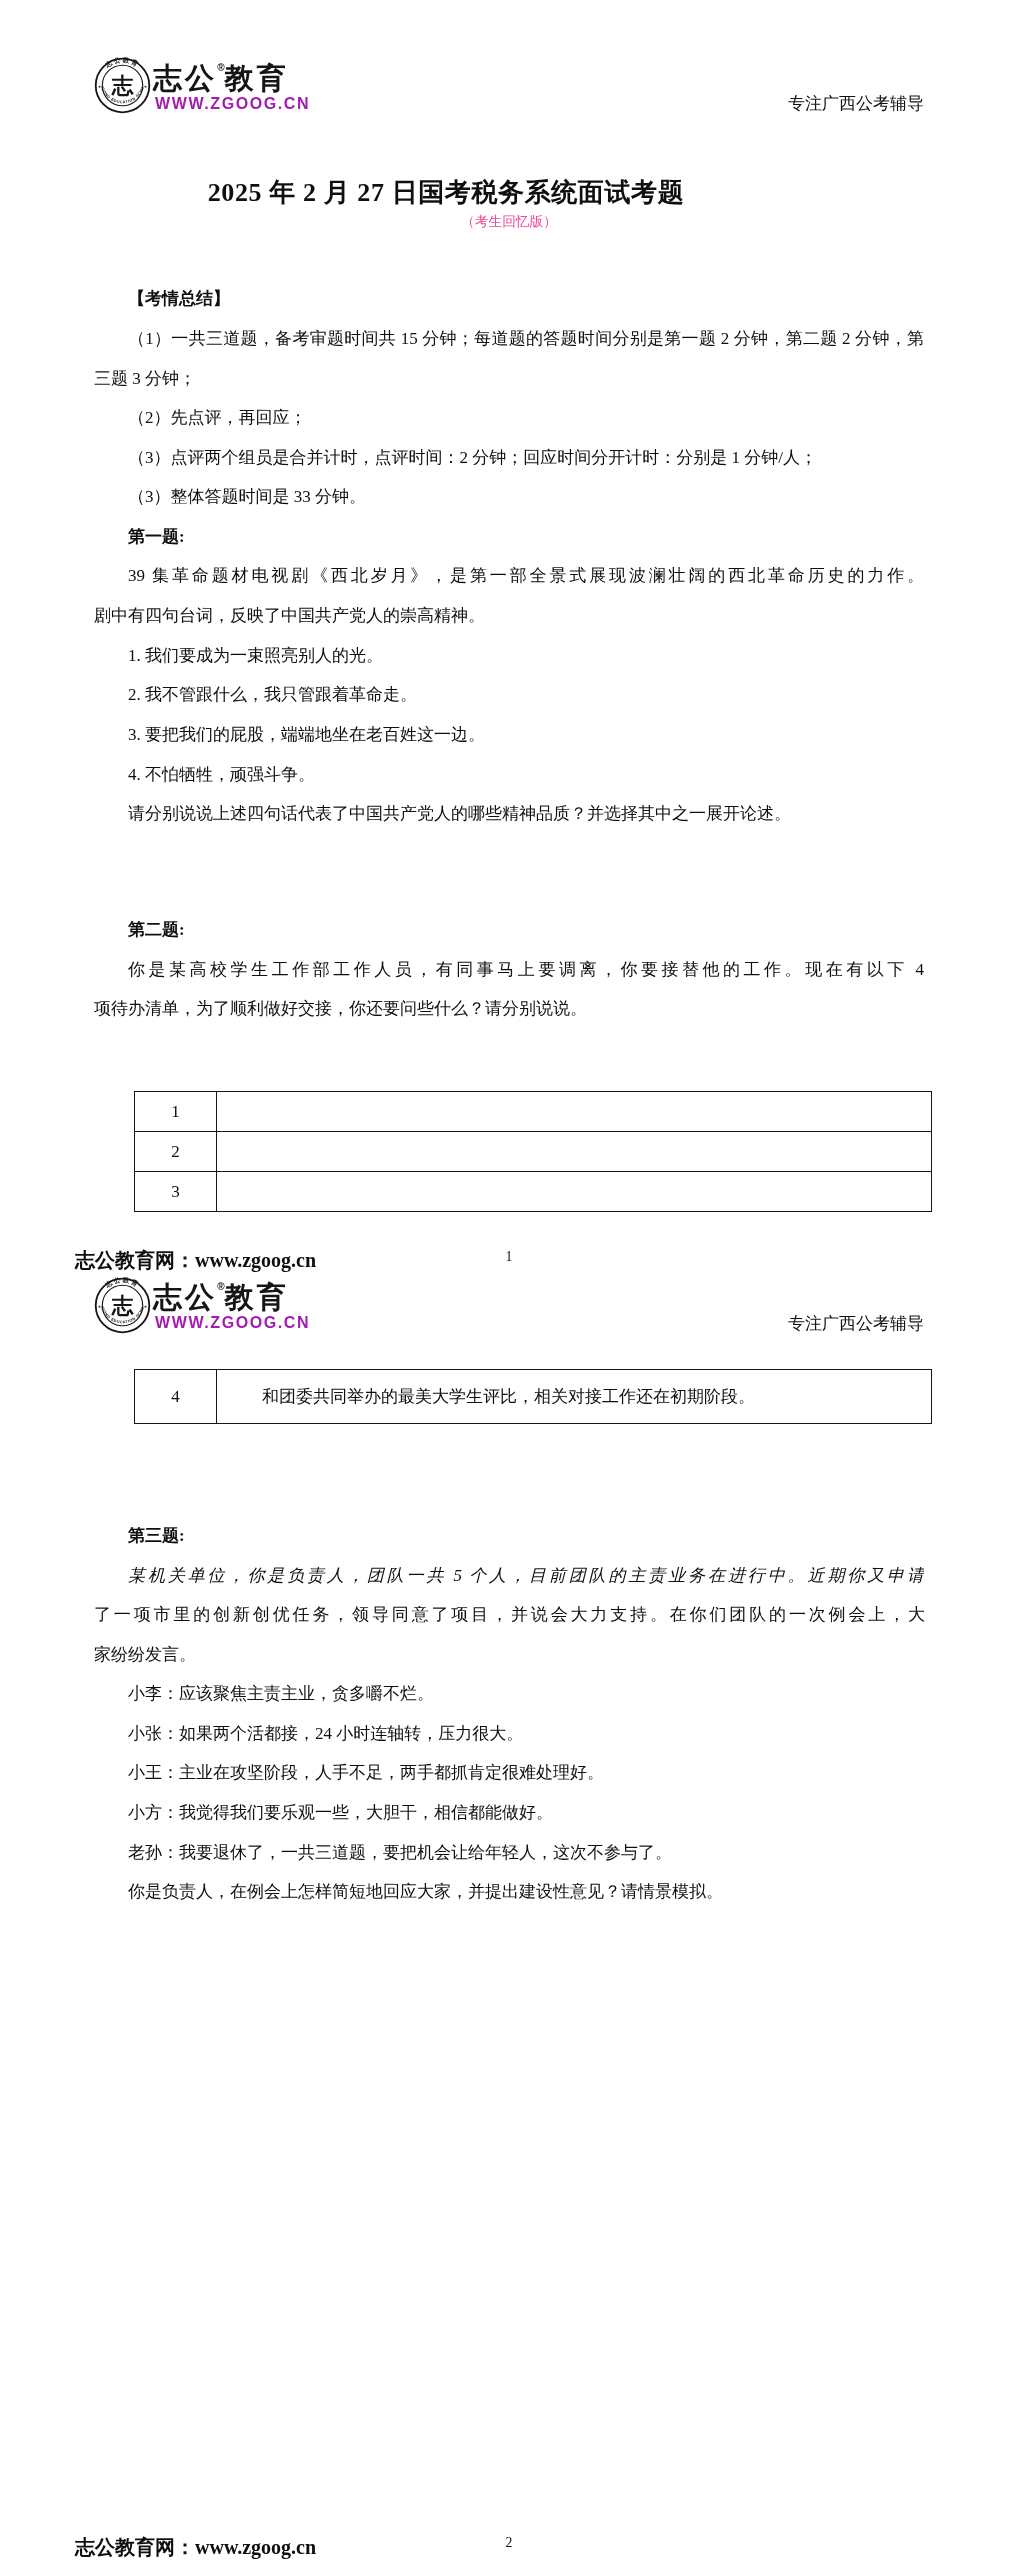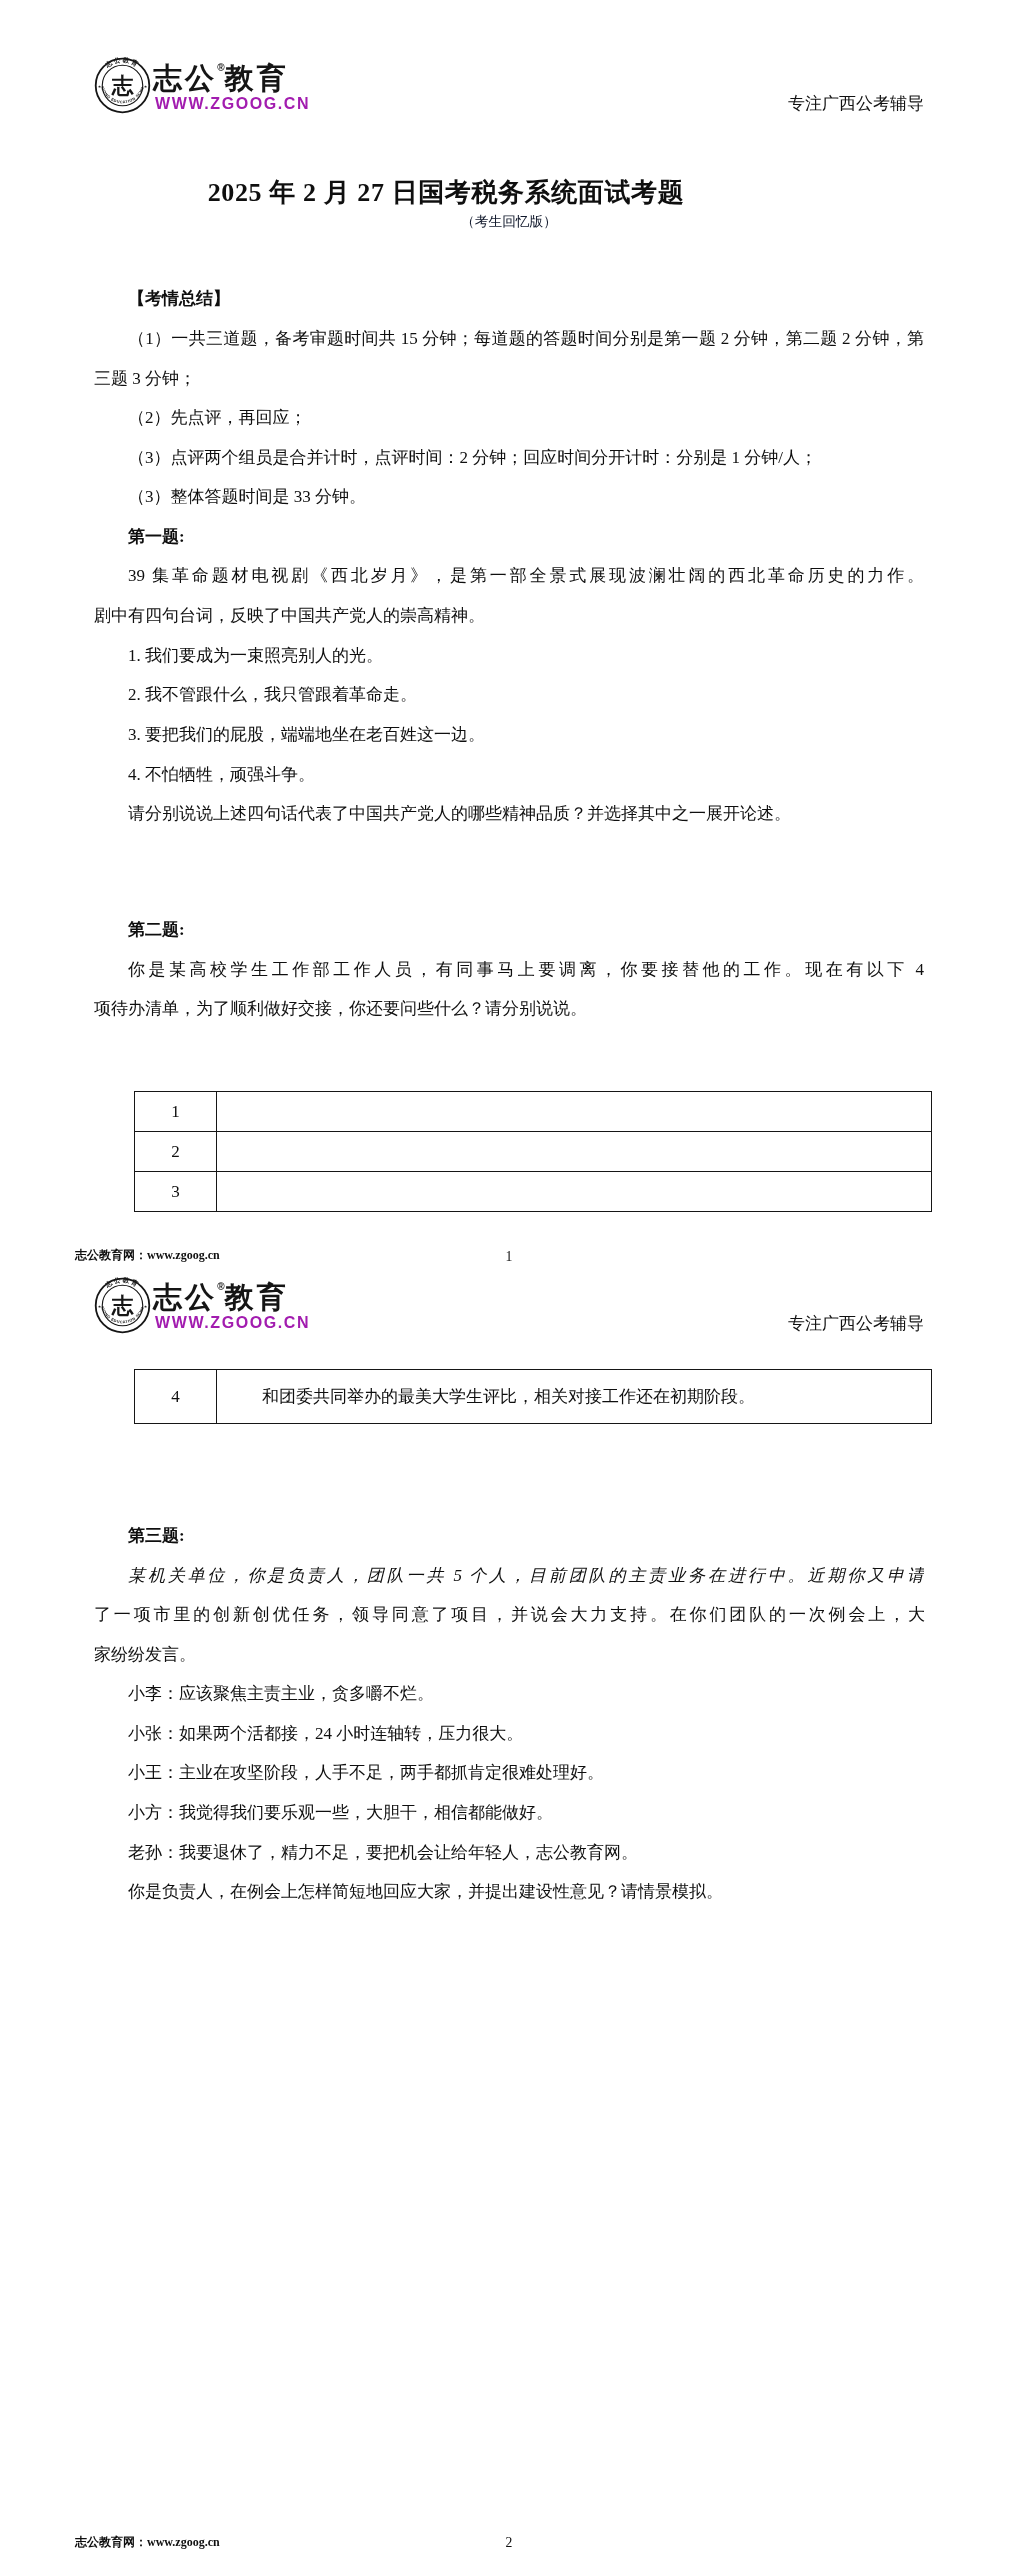--- a/index.html
+++ b/index.html
@@ -13,36 +13,36 @@
   .brandtext{position:absolute;font-family:"Liberation Sans","DejaVu Sans",sans-serif;font-weight:900;
     font-size:29px;letter-spacing:3.1px;color:#151515;white-space:nowrap;}
   .brandtext sup{font-size:10px;font-weight:700;vertical-align:17.5px;letter-spacing:0;}
   .brandurl{position:absolute;font-family:"Liberation Sans","DejaVu Sans",sans-serif;font-weight:600;
     font-size:16px;letter-spacing:1.6px;color:#a21caf;white-space:nowrap;}
   .tagline{position:absolute;right:94px;font-size:17px;color:#111;white-space:nowrap;}
   
   .title{position:absolute;left:0;width:892px;text-align:center;top:175px;
     font-size:26px;font-weight:bold;letter-spacing:0.6px;white-space:nowrap;}
   .subtitle{position:absolute;left:0;width:1018px;text-align:center;top:213px;
-    font-size:13.7px;color:#0f172a;white-space:nowrap;}
+    font-size:13.7px;color:#ec4899;white-space:nowrap;}
   
   .line{position:absolute;font-size:17px;height:39px;line-height:39px;white-space:nowrap;}
   .b{font-weight:bold;}
   .fill{white-space:normal;text-align:justify;text-align-last:justify;overflow:hidden;}
   
   .qtable{position:absolute;left:134px;width:798px;border:1.2px solid #161616;box-sizing:border-box;}
   .qrow{display:flex;align-items:stretch;}
   .qrow + .qrow{border-top:1.2px solid #161616;}
   .qcell-no{width:81px;flex:0 0 81px;border-right:1.2px solid #161616;display:flex;
     align-items:center;justify-content:center;font-size:17px;}
   .qcell-text{flex:1;display:flex;align-items:center;padding-left:45px;font-size:17px;white-space:nowrap;}
   .rh65 .qrow{height:39px;}
   .rh87 .qrow{height:53px;}
   
-  .footer-site{position:absolute;left:75px;font-size:12px;font-weight:bold;white-space:nowrap;}
+  .footer-site{position:absolute;left:75px;font-size:20px;font-weight:bold;white-space:nowrap;}
   .footer-page{position:absolute;left:0;width:1018px;text-align:center;font-size:13.7px;}
   .hiddefs{position:absolute;width:0;height:0;overflow:hidden;}
 </style>
 </head>
 <body>
 
 <svg class="hiddefs" aria-hidden="true">
   <defs>
     <symbol id="sealsym" viewBox="0 0 100 100">
       <circle cx="50" cy="50" r="47" fill="#ffffff" stroke="#161616" stroke-width="3.2"></circle>
@@ -131,19 +131,19 @@
   </div>
 
   <div class="line b" style="left:128px;top:1516px;">第三题:</div>
   <div class="line fill" style="left:128px;top:1556px;width:796px;font-style:italic;">某机关单位，你是负责人，团队一共 5 个人，目前团队的主责业务在进行中。近期你又申请</div>
   <div class="line fill" style="left:94px;top:1595px;width:831px;">了一项市里的创新创优任务，领导同意了项目，并说会大力支持。在你们团队的一次例会上，大</div>
   <div class="line" style="left:94px;top:1635px;">家纷纷发言。</div>
   <div class="line" style="left:128px;top:1674px;">小李：应该聚焦主责主业，贪多嚼不烂。</div>
   <div class="line" style="left:128px;top:1714px;">小张：如果两个活都接，24 小时连轴转，压力很大。</div>
   <div class="line" style="left:128px;top:1753px;">小王：主业在攻坚阶段，人手不足，两手都抓肯定很难处理好。</div>
   <div class="line" style="left:128px;top:1793px;">小方：我觉得我们要乐观一些，大胆干，相信都能做好。</div>
-  <div class="line" style="left:128px;top:1833px;">老孙：我要退休了，精力不足，要把机会让给年轻人，志公教育网。</div>
+  <div class="line" style="left:128px;top:1833px;">老孙：我要退休了，一共三道题，要把机会让给年轻人，这次不参与了。</div>
   <div class="line" style="left:128px;top:1872px;">你是负责人，在例会上怎样简短地回应大家，并提出建设性意见？请情景模拟。</div>
 
   <div class="footer-site" style="top:2534px;">志公教育网：www.zgoog.cn</div>
   <div class="footer-page" style="top:2535px;">2</div>
 </div>
 
 
 </body></html>

